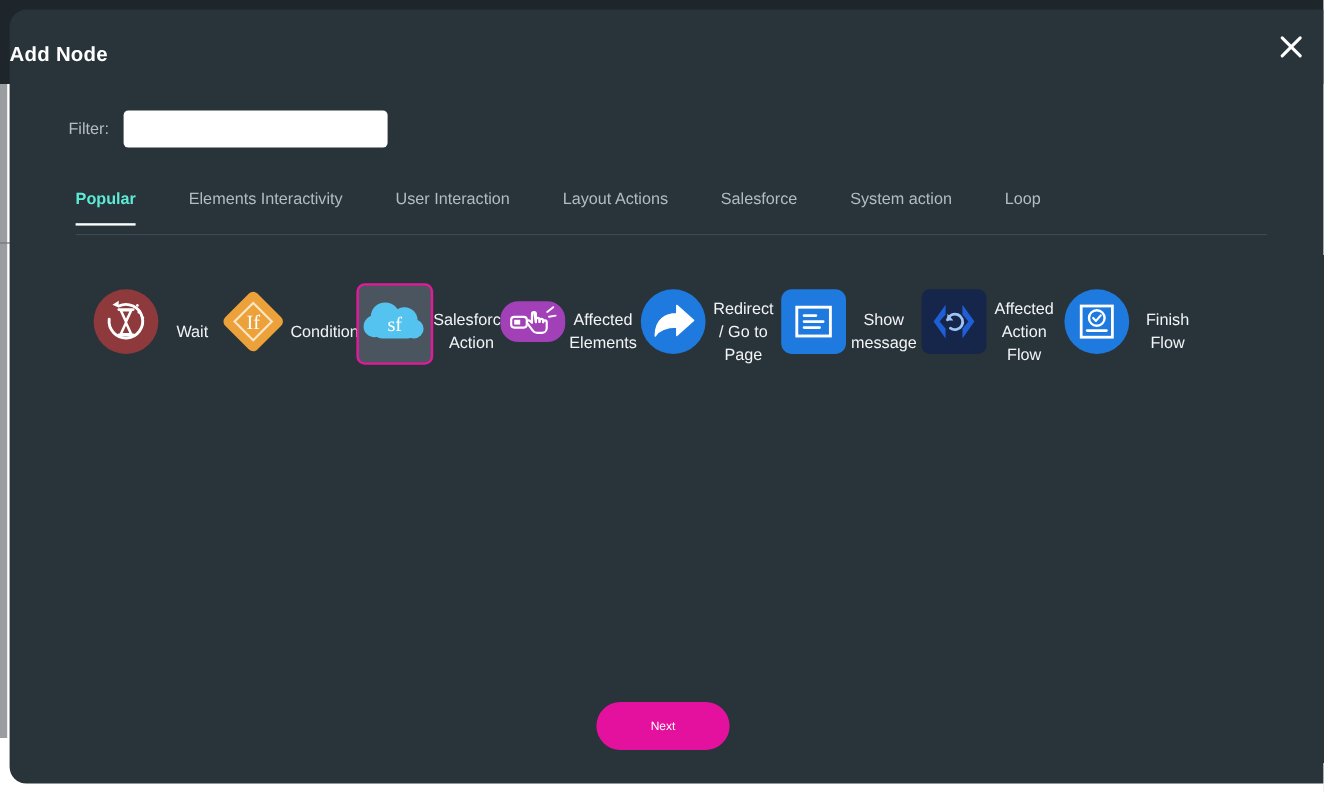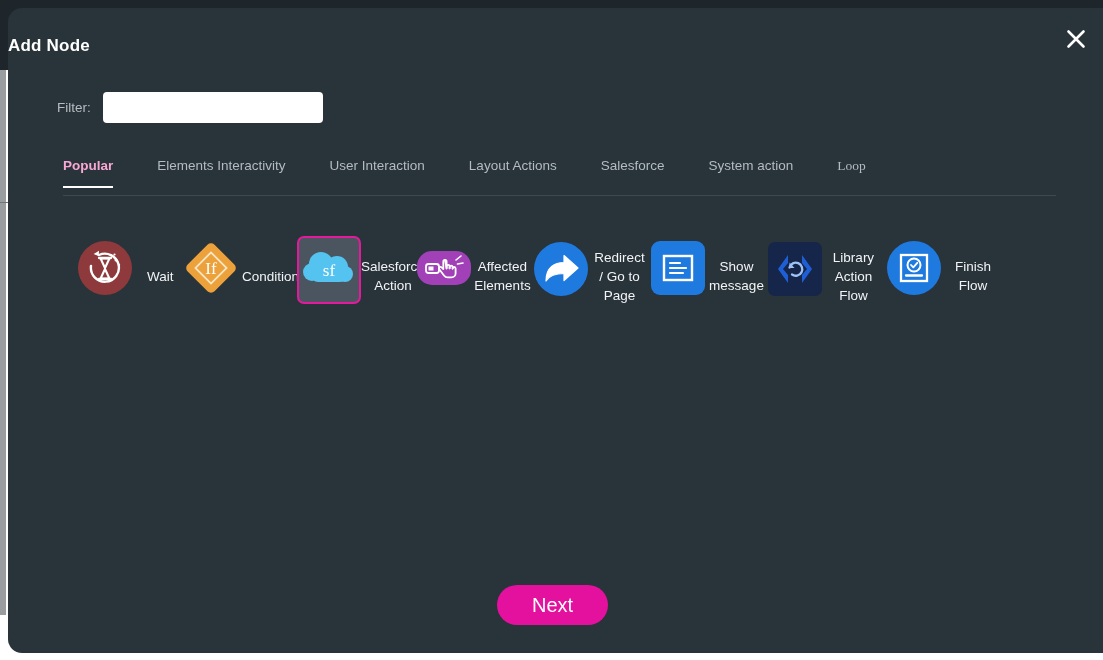--- a/index.html
+++ b/index.html
@@ -120,23 +120,23 @@
   }
   .tab {
     position: relative;
     font-size: 13.5px;
     color: #b4bbc1;
     padding: 0 0 14px 0;
     margin-right: 44px;
     cursor: pointer;
     white-space: nowrap;
   }
-  .tab:last-child { margin-right: 0; font-family: Liberation Serif, serif; }
+  .tab:last-child { margin-right: 0; }
   .tab.active {
-    color: #f9a8d4;
+    color: #5eead4;
     font-weight: bold;
   }
   .tab.active::after {
     content: "";
     position: absolute;
     left: 0;
     right: 0;
     bottom: -1px;
     height: 2px;
     background: #ffffff;
@@ -184,21 +184,21 @@
   .next-button {
     position: absolute;
     left: 489px;
     top: 577px;
     width: 111px;
     height: 40px;
     border: none;
     border-radius: 20px;
     background: #e4119e;
     color: #ffffff;
-    font-size: 20px;
+    font-size: 10px;
     font-family: "Liberation Sans", sans-serif;
     cursor: pointer;
   }
 </style>
 </head>
 <body>
 
 <div id="page-root">
 
   <div class="backdrop-dark-strip"></div>
@@ -333,21 +333,21 @@
           <span>
             <svg width="56" height="56" viewBox="0 0 56 56">
               <rect x="1" y="1" width="54" height="54" rx="7" fill="#16254a"></rect>
               <path d="M21 14 L11 28 L21 42 L21 34 L16 28 L21 22 Z" fill="#1f5fd6"></path>
               <path d="M35 14 L45 28 L35 42 L35 34 L40 28 L35 22 Z" fill="#1f5fd6"></path>
               <path d="M22.5 26.5 A6.5 6.5 0 1 1 25 33.5" stroke="#9fc3f5" stroke-width="2.3" fill="none" stroke-linecap="round"></path>
               <path d="M22.5 21.5 L22.5 27 L27.5 27 Z" fill="#9fc3f5"></path>
             </svg>
           </span>
         </div>
-        <div class="node-label">Library Action Flow</div>
+        <div class="node-label">Affected Action Flow</div>
       </div>
 
       <div class="node-item">
         <div class="node-icon-box">
           <span>
             <svg width="56" height="56" viewBox="0 0 56 56">
               <circle cx="28" cy="28" r="27" fill="#1f7ae0"></circle>
               <rect x="15" y="15" width="26" height="26" fill="none" stroke="#ffffff" stroke-width="2.3"></rect>
               <circle cx="28" cy="25" r="6.5" fill="none" stroke="#ffffff" stroke-width="2"></circle>
               <path d="M25 25 L27.3 27.4 L31.3 22.8" stroke="#ffffff" stroke-width="1.8" fill="none" stroke-linecap="round" stroke-linejoin="round"></path>

